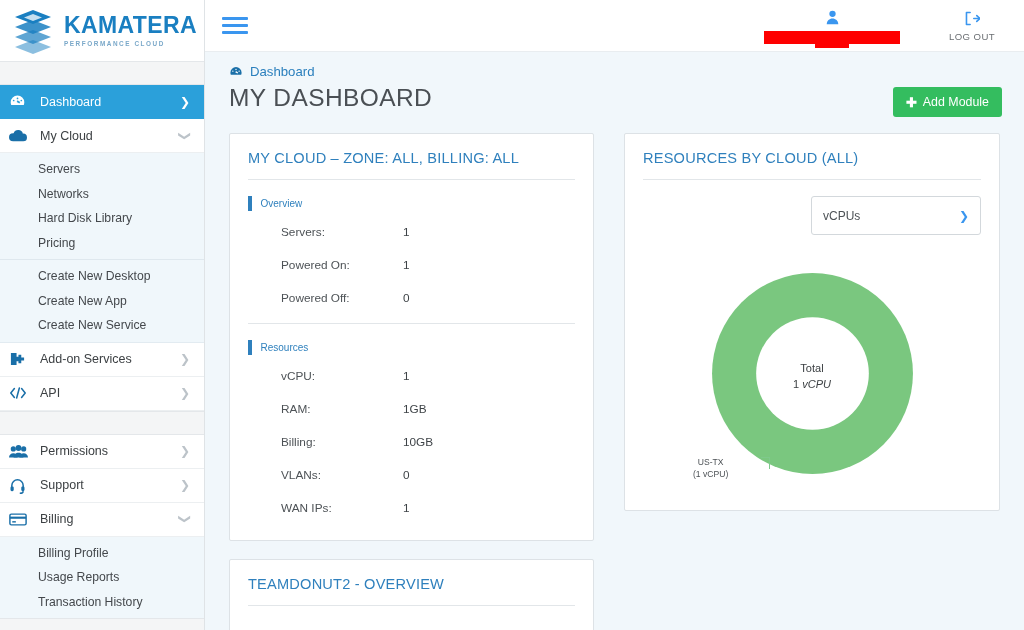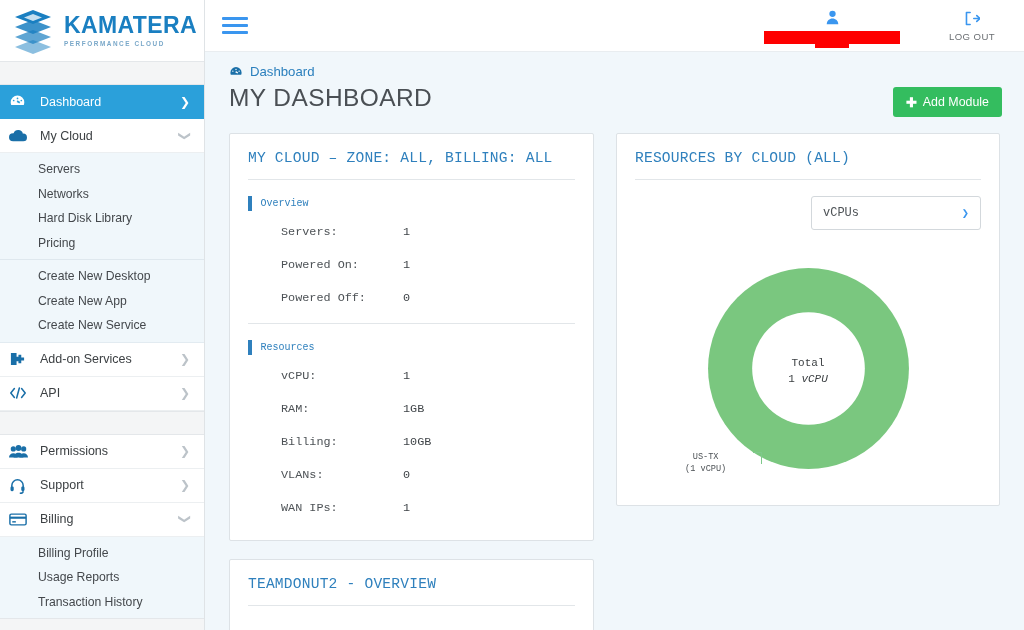--- a/index.html
+++ b/index.html
@@ -101,21 +101,21 @@
   }
   .btn-add {
     background: #34bd5f; color: #ffffff; border: none; border-radius: 3px;
     padding: 8px 13px; font-size: 12.4px; cursor: pointer;
     display: inline-flex; align-items: center; gap: 6px;
     font-family: "Liberation Sans", sans-serif; margin-top: 3px;
   }
   .btn-add .plus { font-size: 13px; font-weight: bold; line-height: 1; }
 
   .grid {
-    display: flex; gap: 22px; padding: 8px 24px 0 24px; flex: 1; overflow: hidden; font-family: Liberation Mono, monospace;
+    display: flex; gap: 30px; padding: 8px 24px 0 24px; flex: 1; overflow: hidden;
   }
   .col { display: flex; flex-direction: column; gap: 18px; }
   .col-left { width: 365px; min-width: 365px; }
   .col-right { flex: 1; }
 
   .card {
     background: #ffffff; border: 1px solid #dde2e6; border-radius: 2px;
     padding: 16px 18px 6px 18px;
   }
   .card-title {
@@ -135,21 +135,21 @@
     height: 33px; padding-left: 33px; font-size: 11.8px; color: #4d5256;
   }
   .stat-key { width: 122px; }
   .stat-val { color: #3e4347; }
   .sec-rule { height: 1px; background: #e2e6e9; margin-top: 9px; }
 
   
   .donut-card { padding-bottom: 14px; }
   .select-wrap { display: flex; justify-content: flex-end; margin-top: 16px; }
   .select-box {
-    width: 170px; height: 34px; border: 1px solid #d3d8dc; border-radius: 3px;
+    width: 170px; height: 39px; border: 1px solid #d3d8dc; border-radius: 3px;
     background: #ffffff; display: flex; align-items: center; justify-content: space-between;
     padding: 12px 11px; font-size: 12px; color: #4d5256; cursor: pointer;
   }
   .sel-chev { color: #3a96ef; font-size: 12px; }
   .donut-wrap {
     position: relative; display: flex; justify-content: center;
     margin-top: 16px; height: 245px;
   }
   .donut-center {
     position: absolute; left: 50%; top: 110px; transform: translate(-50%, 0);

